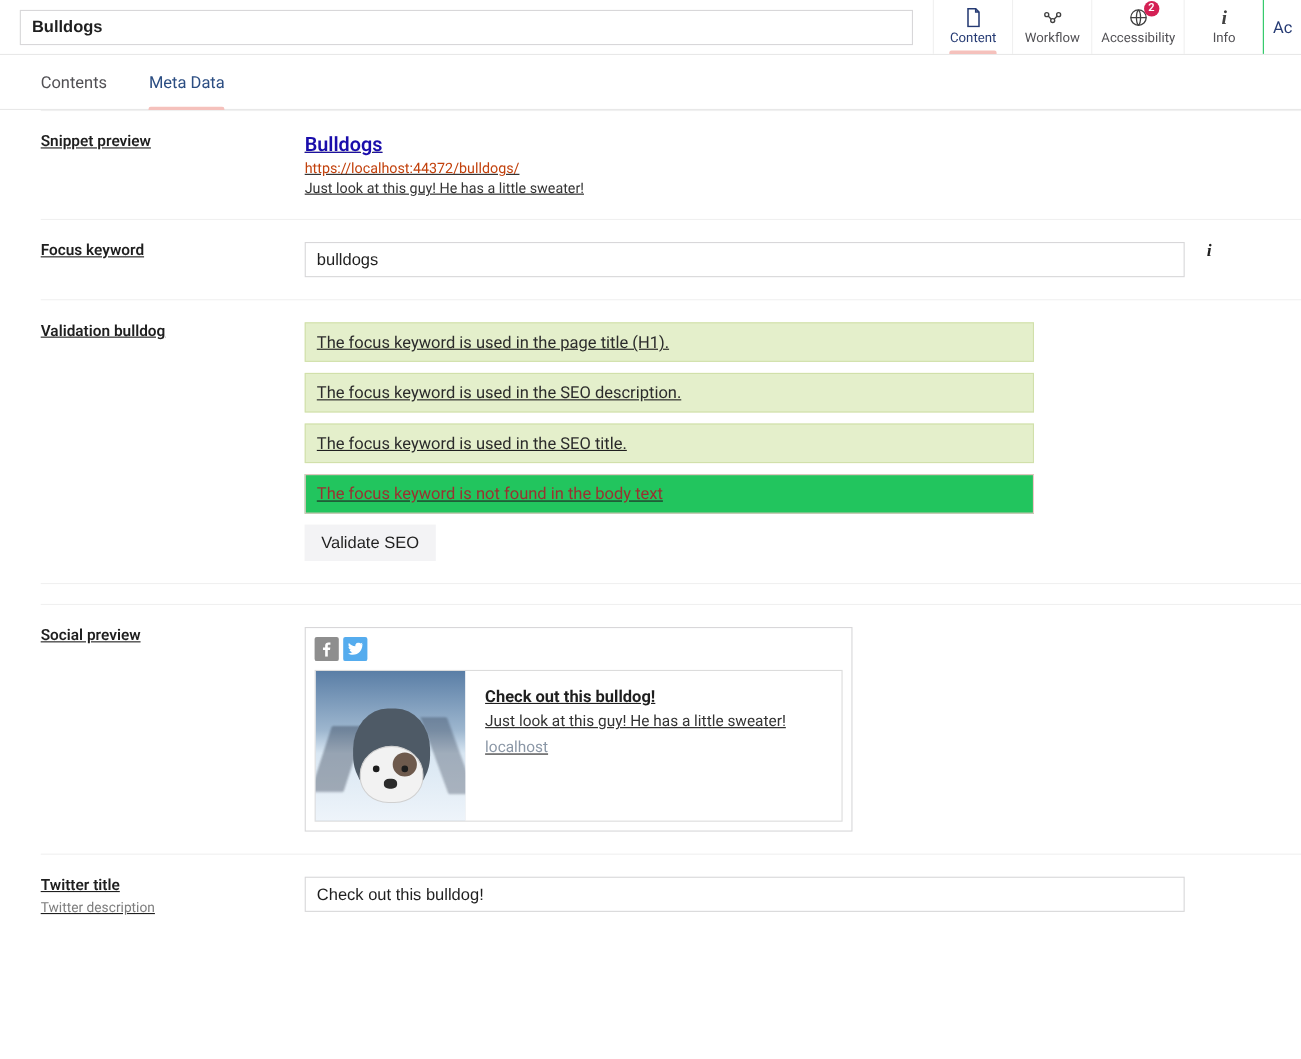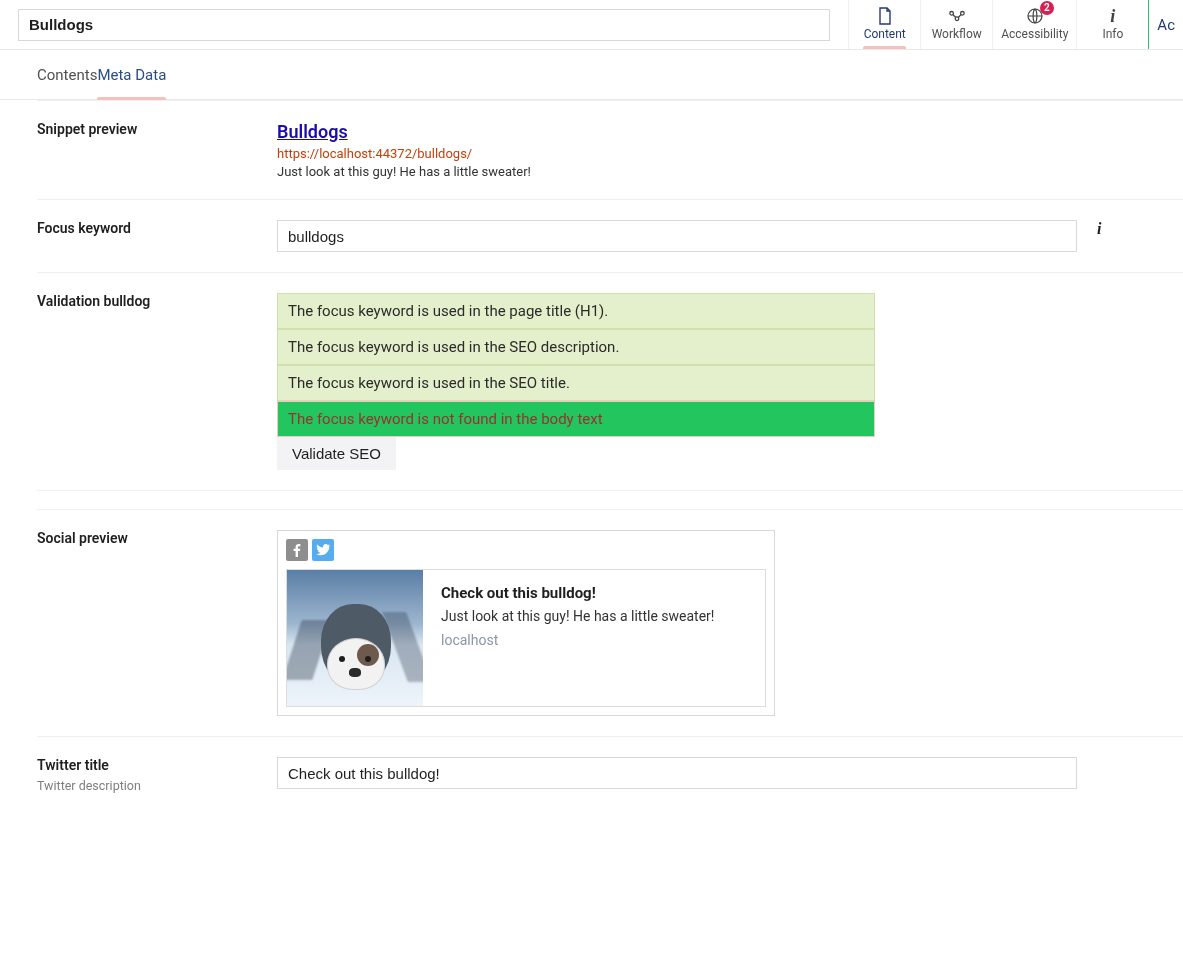--- a/index.html
+++ b/index.html
@@ -21,44 +21,44 @@
       content: ""; position: absolute; bottom: 0; left: 14px; right: 14px; height: 3px; background: #f5c1bc; border-radius: 2px 2px 0 0;
     }
     .app-icon { width: 18px; height: 18px; display: flex; align-items: center; justify-content: center; color: #414141; position: relative; }
     .app-item.active .app-icon { color: #253a73; }
     .badge {
       position: absolute; top: -6px; right: -10px; background: #d42054; color: #fff; border-radius: 8px;
       min-width: 14px; height: 14px; font-size: 10px; line-height: 14px; text-align: center; padding: 0 3px; font-weight: 600;
     }
     .app-cut { display: flex; align-items: center; color: #253a73; padding: 0 8px; border-left: 1px solid #22c55e; font-size: 15px; }
 
-    .subtabs { display: flex; padding: 0 37px; border-bottom: 1px solid #e8e8e8; height: 50px; align-items: flex-start; }
+    .subtabs { display: flex; padding: 0 37px; border-bottom: 1px solid #e8e8e8; height: 50px; align-items: flex-start; gap: 38px; }
     .subtab { font-size: 15px; color: #515054; cursor: pointer; position: relative; height: 100%; display: flex; align-items: center; }
     .subtab.active { color: #2b4d82; }
     .subtab.active::after { content: ""; position: absolute; bottom: -1px; left: 0; right: 0; height: 3px; background: #f5c1bc; border-radius: 2px 2px 0 0; }
 
     .body { padding: 0 0 30px 0; }
-    .row { display: flex; padding: 20px 0; margin-left: 37px; border-bottom: 1px solid #f0f0f0; }
+    .row { display: flex; padding: 20px 0; margin-left: 37px; border-bottom: 1px solid #f0f0f0; text-decoration: underline; }
     .row-last { border-bottom: none; }
     .label-col { width: 240px; padding-right: 20px; }
     .label-title { font-weight: 600; font-size: 14px; color: #1f1f1f; margin-bottom: 4px; }
     .label-desc { font-size: 12.5px; color: #7e7e7e; line-height: 1.4; }
     .field-col { flex: 1; padding-right: 22px; position: relative; }
 
     
     .snip-title { color: #1a0dab; font-size: 18px; text-decoration: underline; font-weight: 600; }
     .snip-url { color: #c2410c; font-size: 13px; margin-top: 4px; }
     .snip-desc { color: #333; font-size: 13px; margin-top: 3px; }
 
     
     .text-input { width: 800px; max-width: 100%; height: 32px; border: 1px solid #d8d7d9; padding: 0 10px; font-size: 15px; outline: none; color: #1f1f1f; }
     .field-info { position: absolute; left: 820px; top: 0; font-style: italic; font-family: serif; font-size: 16px; font-weight: bold; color: #1f1f1f; cursor: pointer; }
 
     
-    .v-item { width: 598px; max-width: 100%; padding: 8px 10px; border: 1px solid; font-size: 15px; }
+    .v-item { width: 663px; max-width: 100%; padding: 8px 10px; border: 1px solid; margin-bottom: 10px; font-size: 15px; }
     .v-ok { background: #e4efcb; border-color: #d1e0aa; color: #2b2b2b; }
     .v-err { background: #22c55e; border-color: #f0c6c7; color: #9a3131; }
     .btn {
       display: inline-block; background: #f3f3f5; border: 1px solid #f3f3f5; color: #1f1f1f;
       font-size: 15px; padding: 7px 14px; cursor: pointer;
     }
 
     
     .social-card { border: 1px solid #d8d7d9; width: 498px; padding: 0; }
     .social-icons { display: flex; gap: 4px; padding: 8px 8px 0 8px; }

